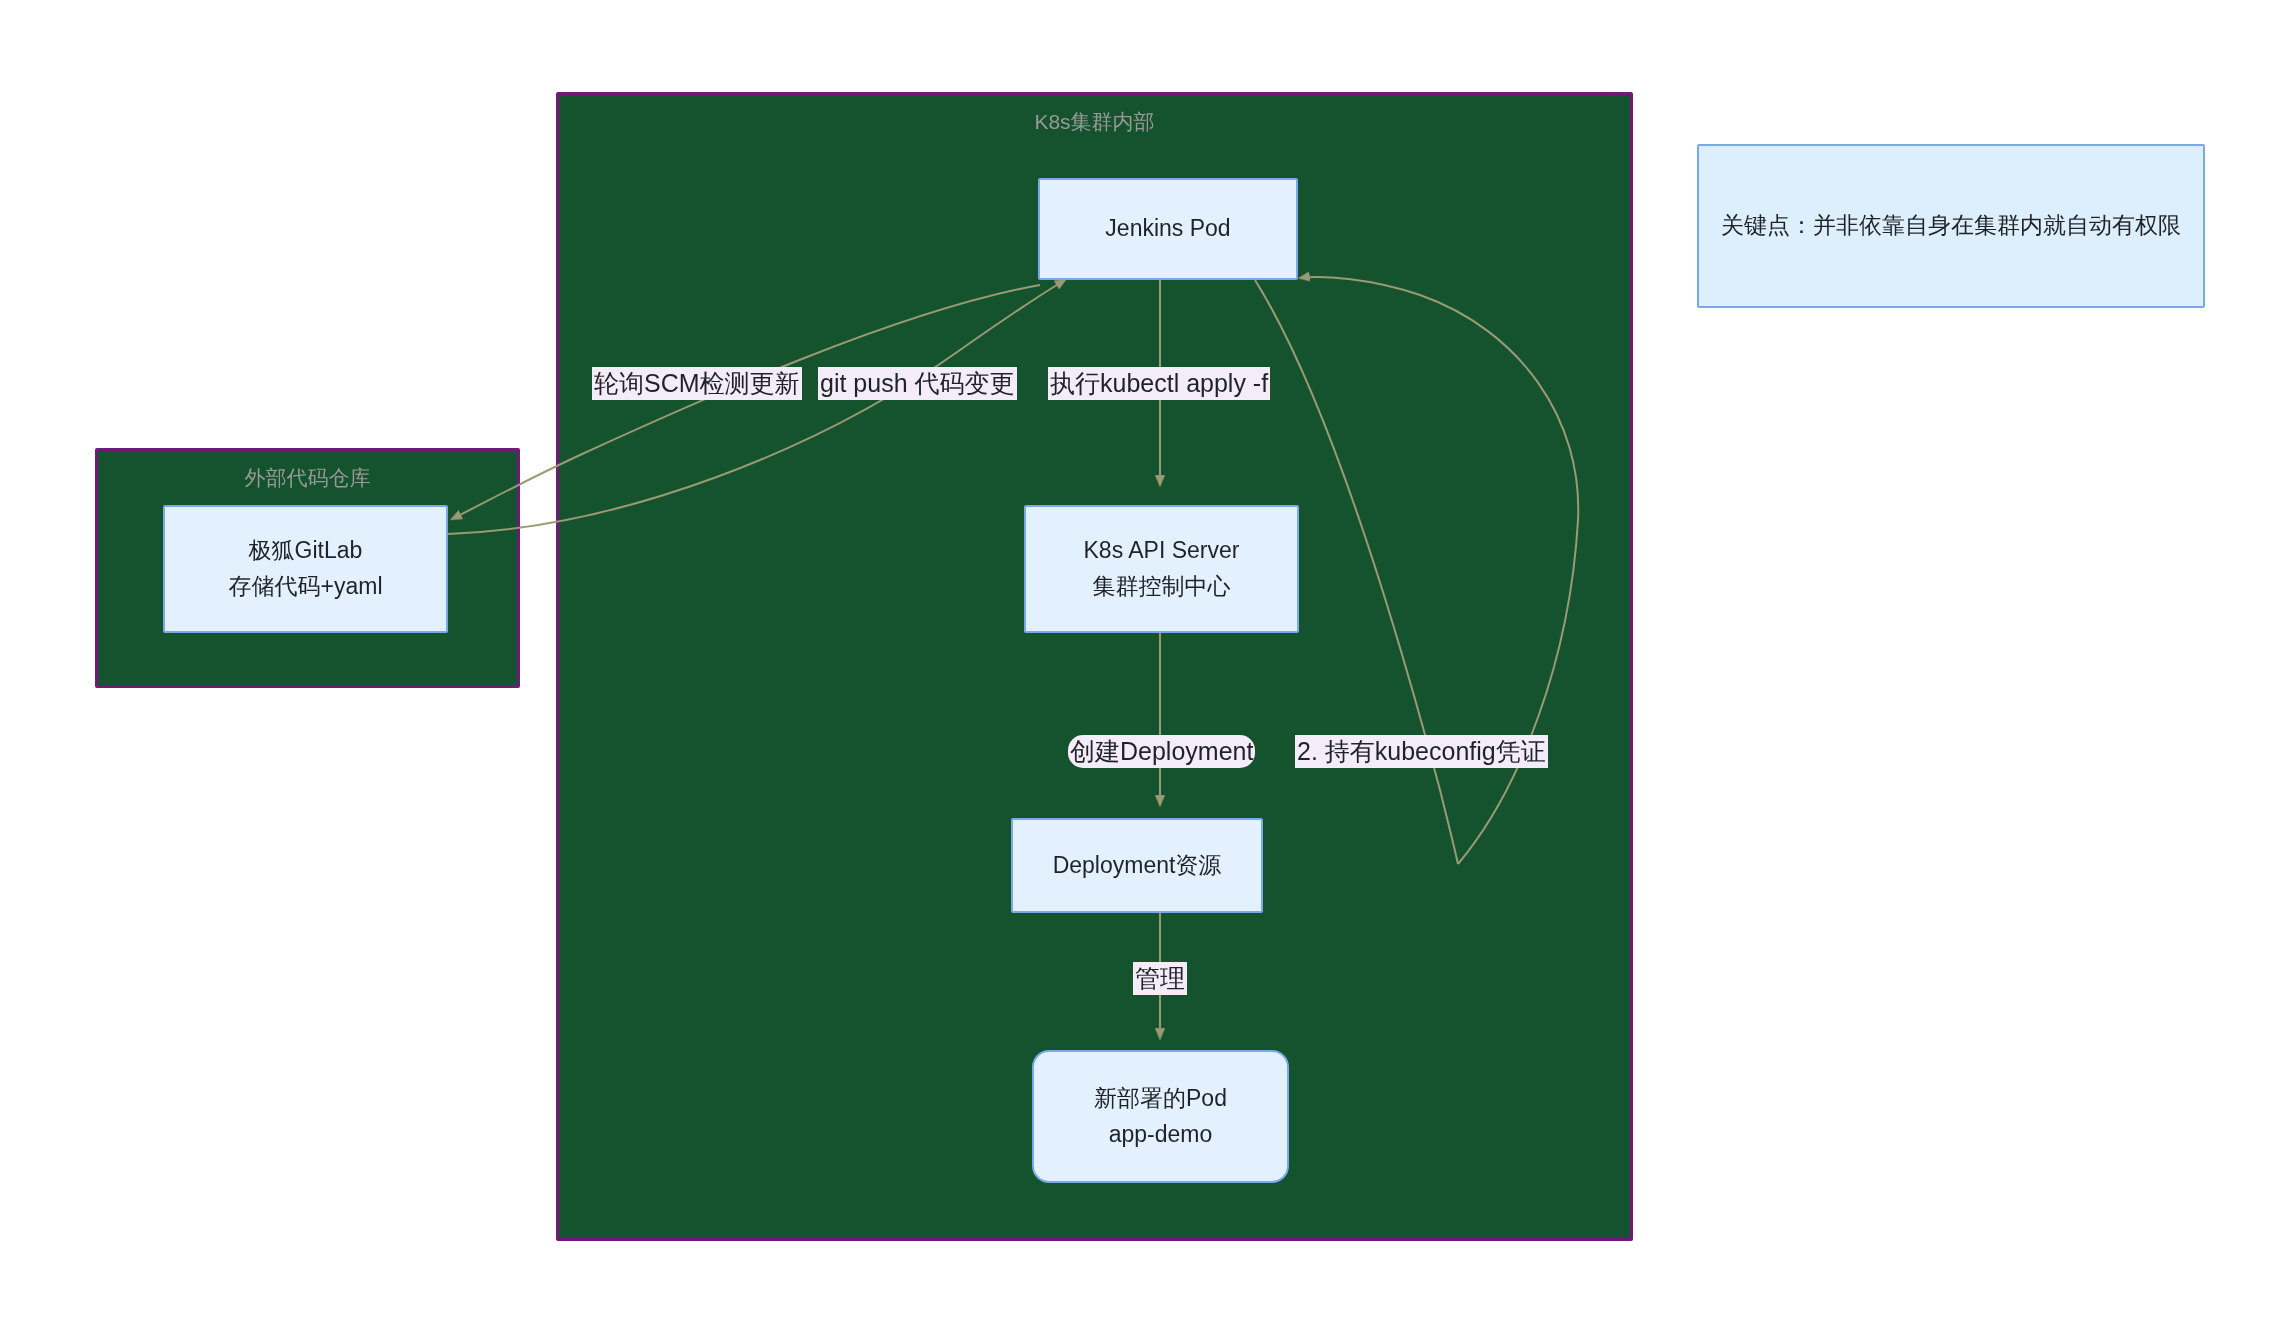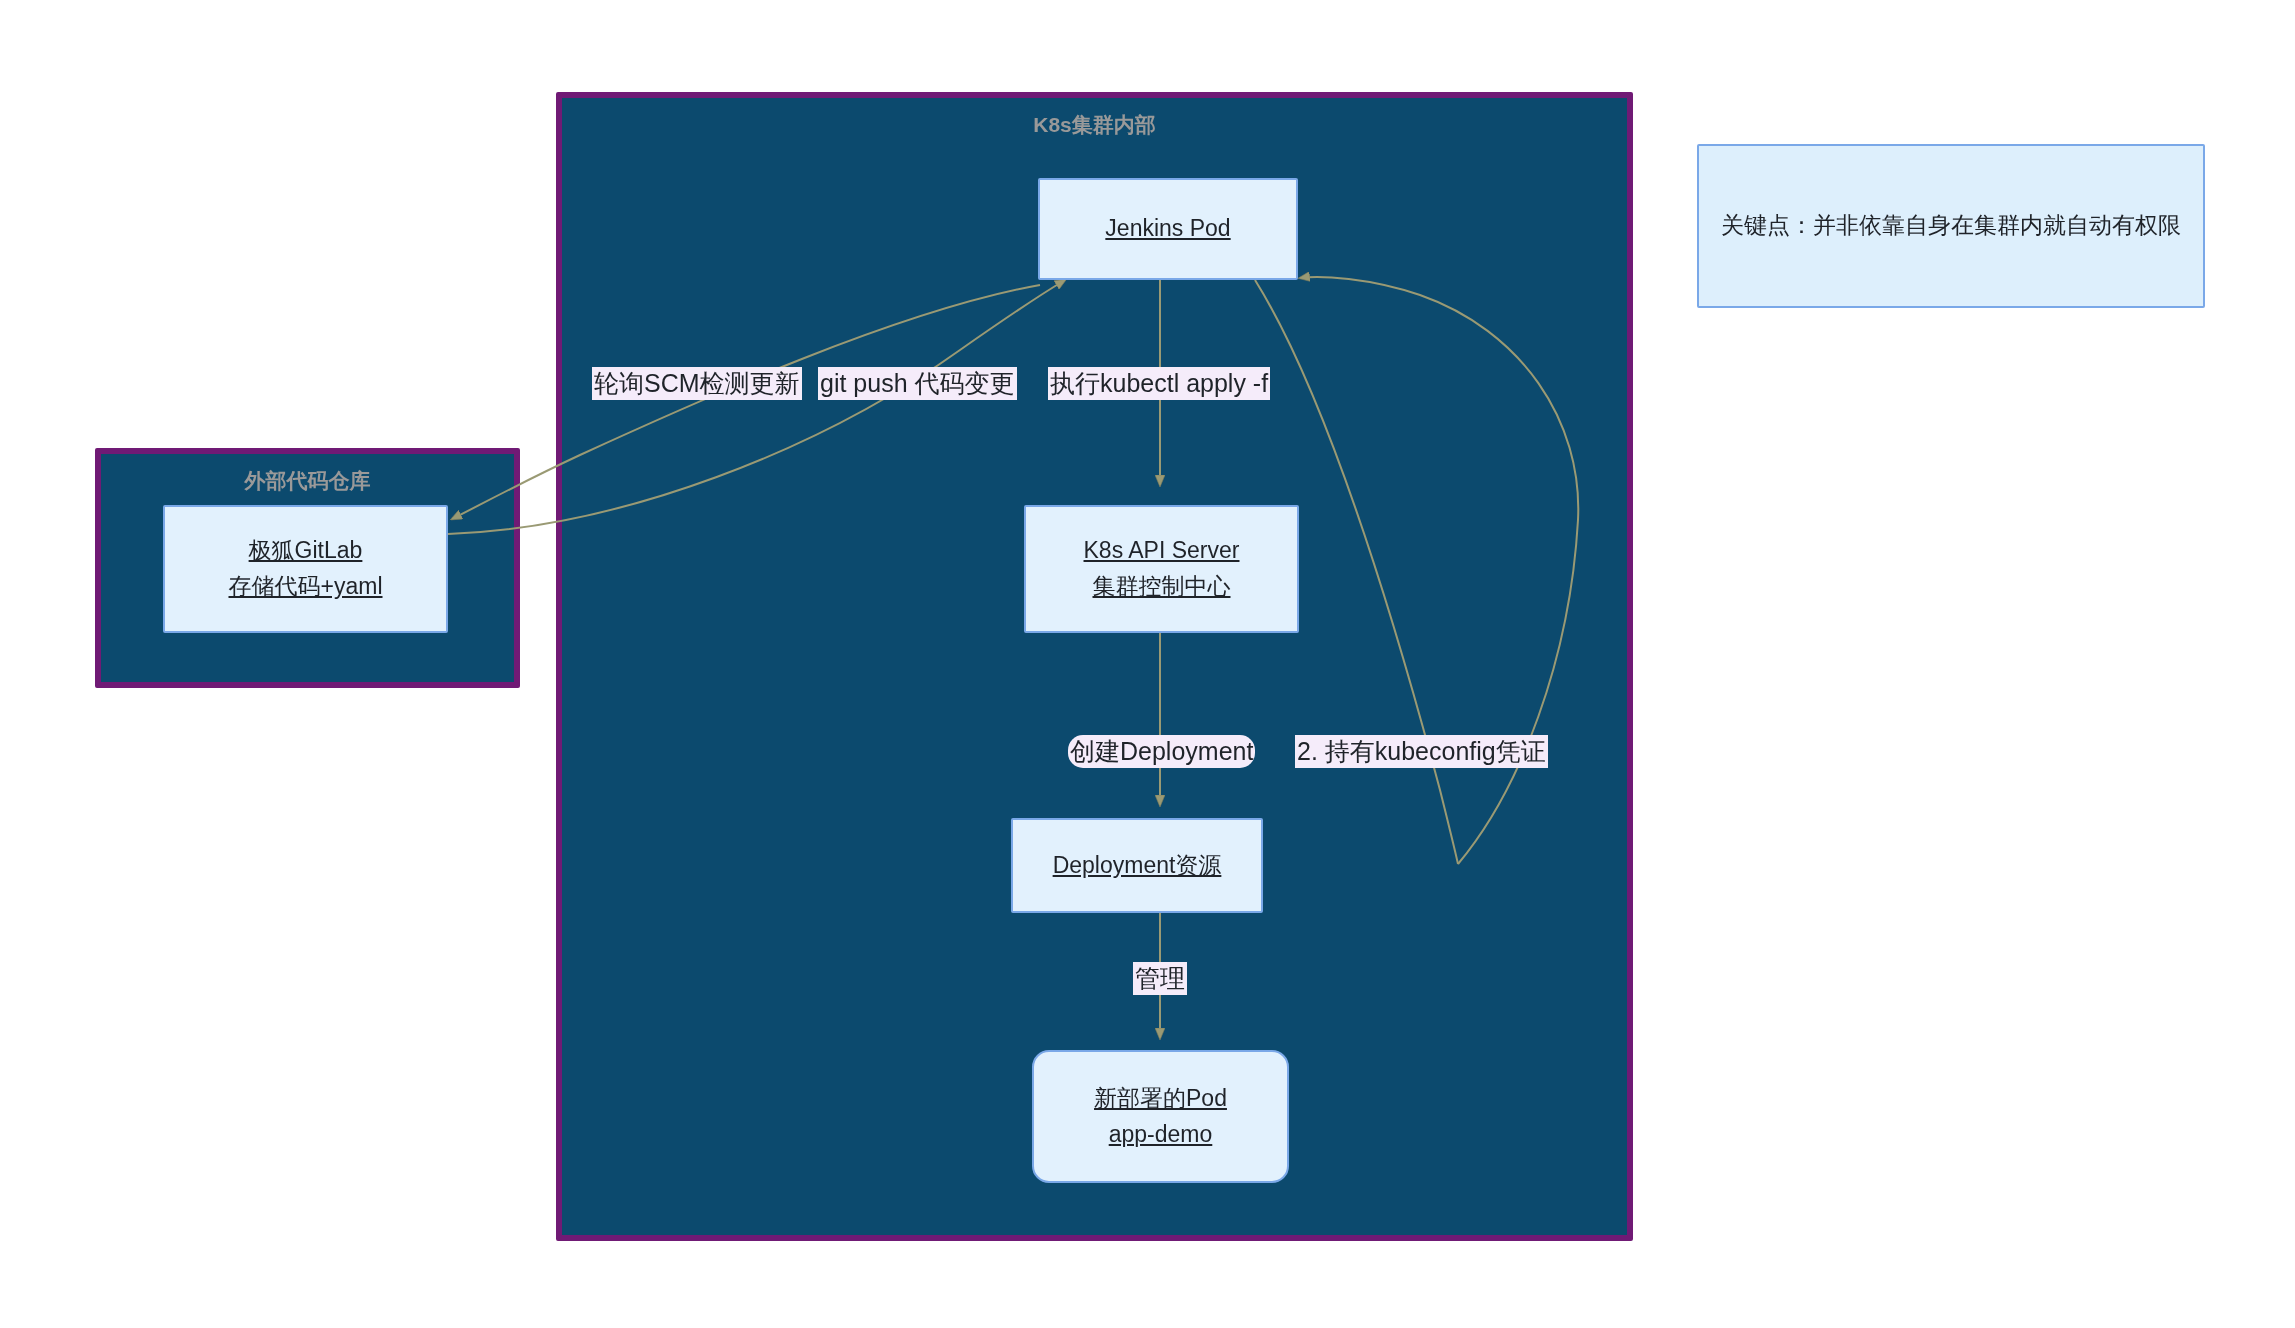--- a/index.html
+++ b/index.html
@@ -25,25 +25,24 @@
   #edge-layer {
     position: absolute;
     left: 0; top: 0;
     width: 2295px;
     height: 1328px;
     pointer-events: none;
   }
   
   .cluster {
     position: absolute;
-    background: #0c4a6e;
-    border: 6px solid #701a75;
+    background: #14532d;
+    border: 3px solid #701a75;
     border-radius: 2px;
     box-sizing: border-box;
-    font-weight: bold;
   }
   .cluster-title {
     position: absolute;
     left: 0;
     right: 0;
     text-align: center;
     color: #999999;
     font-size: 21px;
     white-space: nowrap;
   }
@@ -55,21 +54,20 @@
     border-radius: 2px;
     box-sizing: border-box;
     display: flex;
     flex-direction: column;
     align-items: center;
     justify-content: center;
     color: #1f2329;
     font-size: 23px;
     line-height: 1.55;
     text-align: right;
-    text-decoration: underline;
   }
   .node .line { display: block; white-space: nowrap; }
   
   .note-box {
     position: absolute;
     background: #ddeffc;
     border: 2px solid #7aa8e8;
     border-radius: 2px;
     box-sizing: border-box;
     display: flex;

